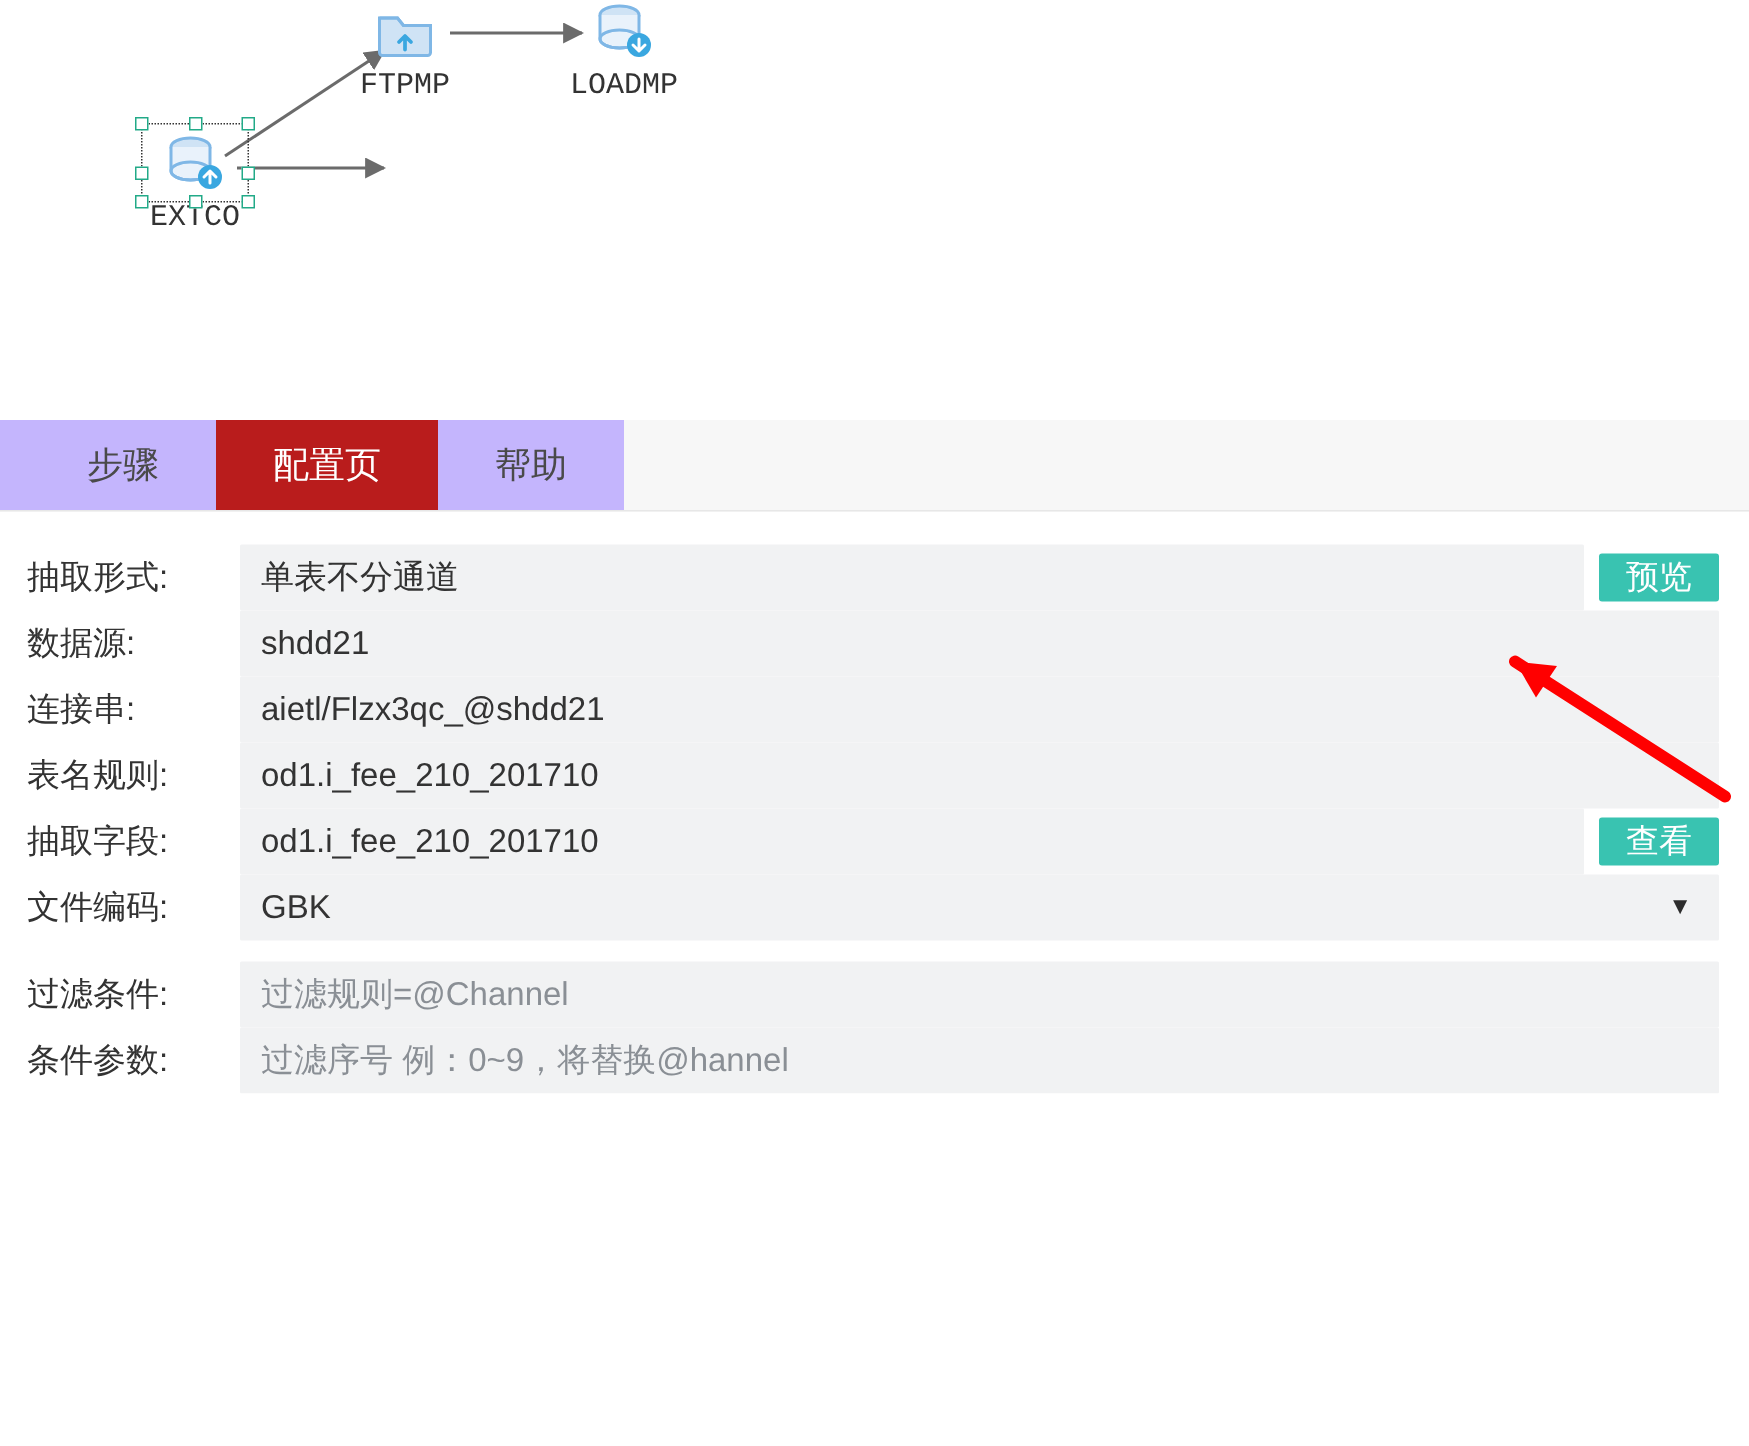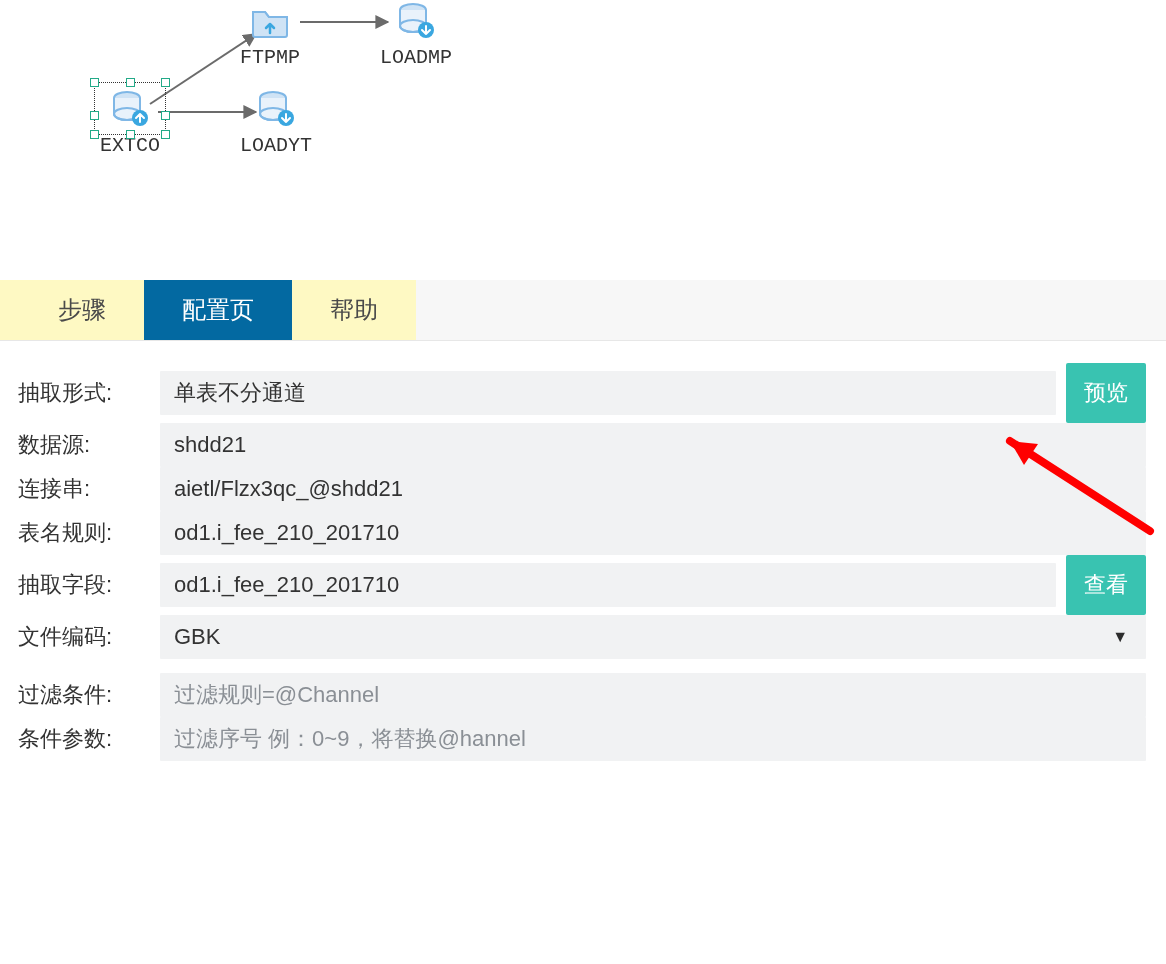--- a/index.html
+++ b/index.html
@@ -57,26 +57,26 @@
     align-items: stretch;
     font-size: 24px;
     padding-left: 0px;
   }
   .tab {
     display: flex;
     align-items: center;
     justify-content: center;
     padding: 0 38px;
     color: #4a4a4a;
-    background: #fef9c3;
+    background: #c4b5fd;
     cursor: pointer;
   }
   .tab.empty { width: 20px; padding:0; }
   .tab.active {
-    background: #0369a1;
+    background: #b91c1c;
     color: #fff;
   }
   .form-area {
     padding: 22px 20px 0 18px;
   }
   .row {
     display: flex;
     align-items: center;
     margin-bottom: 0;
   }
@@ -102,21 +102,21 @@
   .field.select { position: relative; }
   .field.select .caret {
     position: absolute;
     right: 18px;
     top: 50%;
     transform: translateY(-50%);
     font-size: 16px;
     color: #2c2c2c;
   }
   .btn {
-    height: 60px;
+    height: 32px;
     min-width: 80px;
     background: #39c3b1;
     color: #fff;
     font-size: 22px;
     border: none;
     border-radius: 2px;
     margin-left: 10px;
     cursor: pointer;
     display: inline-flex;
     align-items: center;
@@ -186,32 +186,20 @@
         <ellipse cx="18" cy="10" rx="13" ry="6" fill="#cfe3f5" stroke="#7fb7e6" stroke-width="2"></ellipse>
         <path d="M5 10 v16 a13 6 0 0 0 26 0 V10" fill="#e9f2fb" stroke="#7fb7e6" stroke-width="2"></path>
         <ellipse cx="18" cy="26" rx="13" ry="6" fill="none" stroke="#7fb7e6" stroke-width="2"></ellipse>
         <circle cx="31" cy="30" r="8" fill="#3aa7e0"></circle>
         <path d="M31 26 v8 M27 30 l4 4 l4 -4" fill="none" stroke="#fff" stroke-width="2" stroke-linecap="round" stroke-linejoin="round"></path>
       </svg>
     </div>
     <div>LOADMP</div>
   </div>
 
-  <div class="node" style="left:240px; top:88px;">
-    <div class="icon-wrap">
-      <svg class="db-icon" viewBox="0 0 42 42">
-        <ellipse cx="18" cy="10" rx="13" ry="6" fill="#cfe3f5" stroke="#7fb7e6" stroke-width="2"></ellipse>
-        <path d="M5 10 v16 a13 6 0 0 0 26 0 V10" fill="#e9f2fb" stroke="#7fb7e6" stroke-width="2"></path>
-        <ellipse cx="18" cy="26" rx="13" ry="6" fill="none" stroke="#7fb7e6" stroke-width="2"></ellipse>
-        <circle cx="31" cy="30" r="8" fill="#3aa7e0"></circle>
-        <path d="M31 26 v8 M27 30 l4 4 l4 -4" fill="none" stroke="#fff" stroke-width="2" stroke-linecap="round" stroke-linejoin="round"></path>
-      </svg>
-    </div>
-    <div>LOADYT</div>
-  </div>
 </div>
 
 <div class="tab-strip">
   <div class="tab empty"></div>
   <div class="tab">步骤</div>
   <div class="tab active">配置页</div>
   <div class="tab">帮助</div>
 </div>
 
 <div class="form-area" style="position:relative;">

